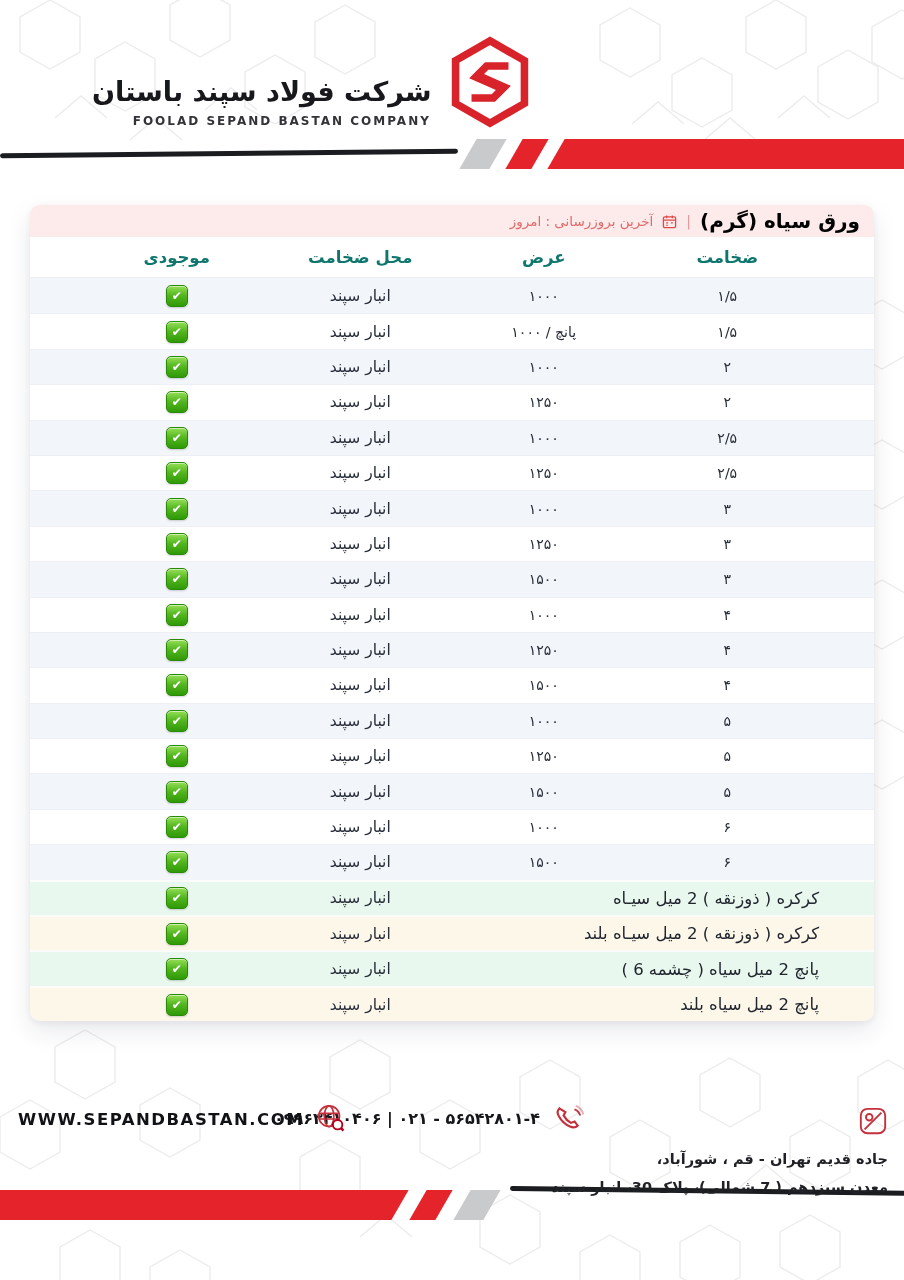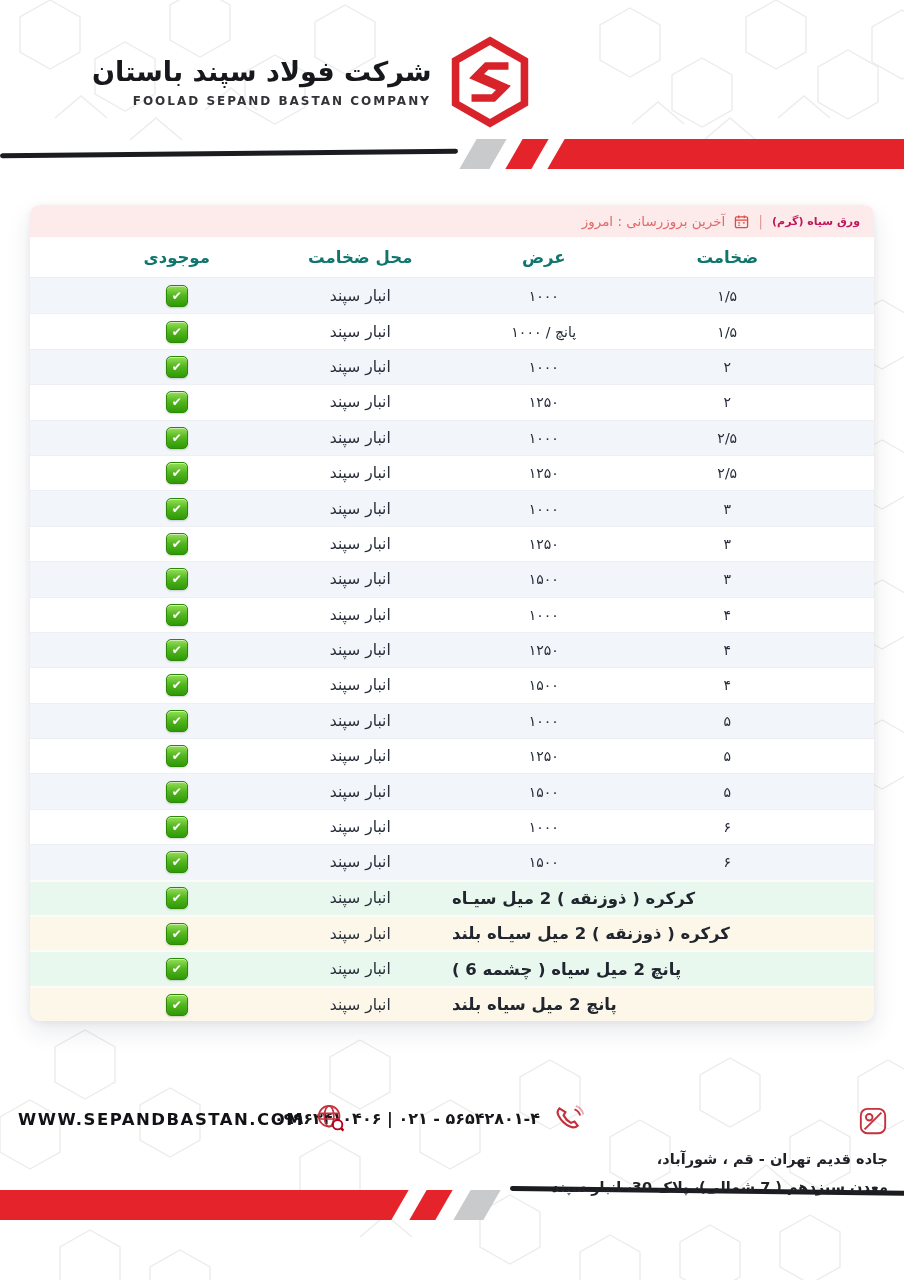--- a/index.html
+++ b/index.html
@@ -1,53 +1,53 @@
 <!DOCTYPE html>
 <html><head>
 <meta charset="utf-8">
 <style>
   html,body{margin:0;padding:0;background:#fff;}
   .page{position:relative;width:904px;height:1280px;overflow:hidden;background:#fff;
         font-family:"DejaVu Sans","Liberation Sans",sans-serif;}
   
   .bgpattern{position:absolute;inset:0;z-index:0;pointer-events:none;}
   
-  .logo-wrap{position:absolute;top:36px;left:92px;display:flex;align-items:center;gap:16px;z-index:2;}
+  .logo-wrap{position:absolute;top:36px;left:92px;display:flex;align-items:flex-end;gap:16px;z-index:2;}
   .logo-text{display:flex;flex-direction:column;align-items:center;gap:7px;}
   .fa-name{font-size:27px;font-weight:bold;color:#17181c;direction:rtl;white-space:nowrap;}
   .en-name{font-size:12px;letter-spacing:2px;color:#333338;font-weight:700;white-space:nowrap;margin-left:40px;}
   .logo-mark{width:84px;height:92px;}
   
   .tline{position:absolute;top:151px;left:0;width:458px;height:5px;background:#1a1c20;border-radius:3px;transform:rotate(-0.55deg);z-index:1;}
   .tband{position:absolute;top:139px;height:30px;z-index:1;transform:skewX(-30deg);}
   .tband.g1{left:468px;width:30px;background:#c9cacb;}
   .tband.r2{left:514px;width:26px;background:#e4232b;}
   .tband.main{left:556px;right:-60px;background:#e4232b;}
   .bline{position:absolute;top:1186px;left:510px;width:420px;height:5px;background:#1a1c20;border-radius:3px;transform:rotate(0.7deg);transform-origin:left center;z-index:1;}
   .bband{position:absolute;top:1190px;height:30px;z-index:1;transform:skewX(-30deg);}
   .bband.main{left:-60px;width:460px;background:#e4232b;}
   .bband.r2{left:418px;width:26px;background:#e4232b;}
   .bband.g1{left:462px;width:30px;background:#c9cacb;}
   
   .card{position:absolute;left:30px;top:205px;width:844px;border-radius:10px;background:#fff;
         box-shadow:0 10px 24px rgba(30,40,70,.10), 0 2px 6px rgba(30,40,70,.06);overflow:hidden;z-index:3;}
   .titlebar{height:32px;background:#fdebeb;display:flex;align-items:center;direction:rtl;padding:0 14px;gap:9px;}
-  .titlebar .ttl{font-size:11px;font-weight:bold;color:#be185d;}
+  .titlebar .ttl{font-size:20px;font-weight:bold;color:#000000;}
   .titlebar .div{color:#e5999b;font-size:14px;}
   .titlebar .upd{font-size:13.5px;color:#e06a6a;}
   .thead{display:flex;direction:rtl;height:40px;align-items:center;padding:0 55px;background:#fff;border-bottom:1px solid #ececf1;}
   .thead .hcell{width:25%;text-align:center;font-weight:bold;font-size:16.5px;color:#0f766e;}
   .trow{display:flex;direction:rtl;height:35.4px;align-items:center;padding:0 55px;background:#fff;border-top:1px solid #edeff4;box-sizing:border-box;}
   .trow:first-child{border-top:none;}
   .trow.alt{background:#f2f5fa;}
   .trow .cell{width:25%;text-align:center;color:#262c38;}
   .trow .c1,.trow .c2{font-size:14px;}
   .trow .c3{font-size:15.5px;}
   .trow.special{border-top:2px solid #fbfbf9;}
-  .trow.special .cm{width:50%;text-align:left;font-weight:700;font-size:16.5px;color:#20252e;}
+  .trow.special .cm{width:50%;text-align:right;font-weight:400;font-size:16.5px;color:#20252e;}
   .trow.green{background:#e9f8ee;}
   .trow.cream{background:#fdf7ea;}
   .check{display:inline-flex;align-items:center;justify-content:center;width:20px;height:20px;border-radius:5px;
          background:linear-gradient(180deg,#94e055 0%,#53b51f 48%,#2f9a07 100%);
          border:1px solid #2a8a06;color:#fff;font-size:12px;font-weight:bold;
          box-shadow:inset 0 1px 0 rgba(255,255,255,.55), 0 1px 2px rgba(0,0,0,.18);}
   
   .f-address{position:absolute;top:1094px;right:16px;display:flex;direction:rtl;align-items:flex-start;gap:10px;z-index:2;flex-direction:column;}
   .f-address .lines{text-align:right;direction:rtl;font-size:14.5px;font-weight:600;color:#1f2126;line-height:1.9;}
   .f-address svg{margin-top:12px;}

